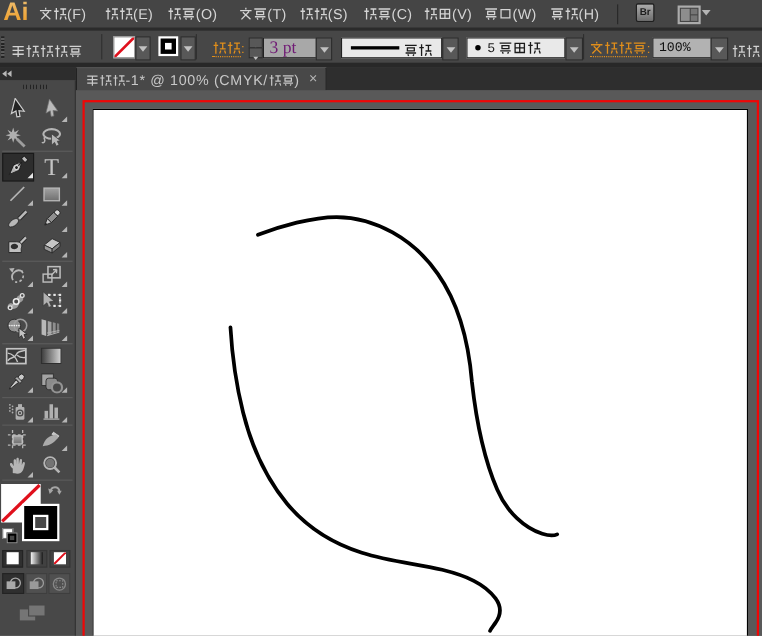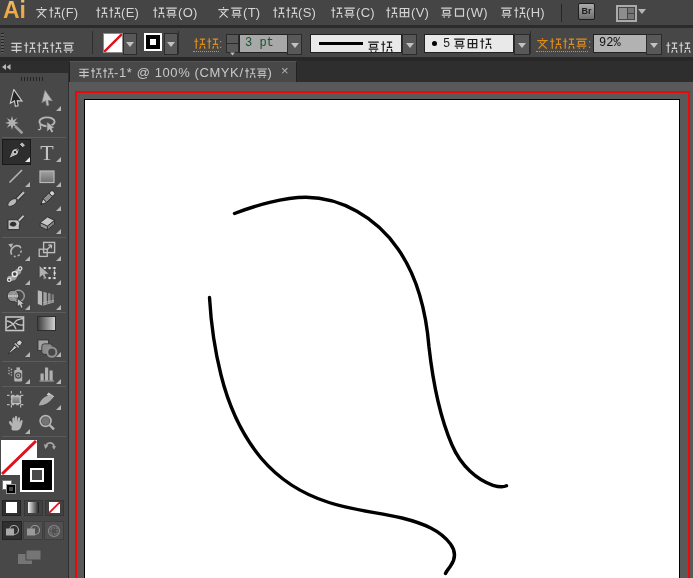--- a/index.html
+++ b/index.html
@@ -145,21 +145,21 @@
       </svg><svg class="cj" width="13" height="13">
         <use href="#kC"></use>
       </svg></span>:</div>
 
 <div class="abs" style="left:226px;top:34px;width:11px;height:8px;background:#585858;border:1px solid #2b2b2b;"><svg width="11" height="8">
       <path d="M5.5 2.5 L7.8 5.5 L3.2 5.5 Z" fill="#c0c0c0"></path>
     </svg></div>
 <div class="abs" style="left:226px;top:43px;width:11px;height:8px;background:#585858;border:1px solid #2b2b2b;"><svg width="11" height="8">
       <path d="M5.5 5.5 L7.8 2.5 L3.2 2.5 Z" fill="#c0c0c0"></path>
     </svg></div>
-<div class="abs" style="left:239px;top:34px;width:45px;height:17px;background:#a8a8a8;border:1px solid #222;color:#14532d;font-family:Liberation Mono, monospace;font-size:12px;line-height:17px;padding-left:5px;">3 pt</div>
+<div class="abs" style="left:239px;top:34px;width:45px;height:17px;background:#a8a8a8;border:1px solid #222;color:#701a75;font-family:Liberation Serif, serif;font-size:16px;line-height:17px;padding-left:5px;">3 pt</div>
 <div class="abs dbtn" style="left:287px;top:34px;width:13px;height:19px;">
     <span class="dtri"></span>
   </div>
 
 <div class="abs" style="left:310px;top:34px;width:90px;height:17px;background:#e9e9e9;border:1px solid #222;">
   <div class="abs" style="left:8px;top:7px;width:44px;height:2.5px;background:#000;"></div>
   <span class="abs" style="left:56px;top:2px;color:#1a1a1a;"><svg class="cj" width="13" height="13">
         <use href="#kD"></use>
       </svg><svg class="cj" width="13" height="13">
         <use href="#kC"></use>
@@ -186,21 +186,21 @@
 
 <div class="abs olbl" style="left:536px;top:37px;"><span style="border-bottom:1px dotted #e08e1b;display:inline-block;"><svg class="cj" width="13" height="13">
         <use href="#kA"></use>
       </svg><svg class="cj" width="13" height="13">
         <use href="#kC"></use>
       </svg><svg class="cj" width="13" height="13">
         <use href="#kC"></use>
       </svg><svg class="cj" width="13" height="13">
         <use href="#kD"></use>
       </svg></span>:</div>
-<div class="abs" style="left:593px;top:34px;width:51px;height:17px;background:#b2b2b2;border:1px solid #222;color:#111;font-family:'Liberation Mono',monospace;font-size:12px;line-height:17px;padding-left:5px;">92%</div>
+<div class="abs" style="left:593px;top:34px;width:51px;height:17px;background:#b2b2b2;border:1px solid #222;color:#111;font-family:'Liberation Mono',monospace;font-size:12px;line-height:17px;padding-left:5px;">100%</div>
 <div class="abs dbtn" style="left:646px;top:34px;width:14px;height:19px;">
     <span class="dtri"></span>
   </div>
 <div class="abs" style="left:665px;top:38px;color:#d2d2d2;"><svg class="cj" width="13" height="13">
       <use href="#kC"></use>
     </svg><svg class="cj" width="13" height="13">
       <use href="#kC"></use>
     </svg></div>
 
 <div class="abs" style="left:0;top:57px;width:693px;height:4px;background:#282828;"></div>

